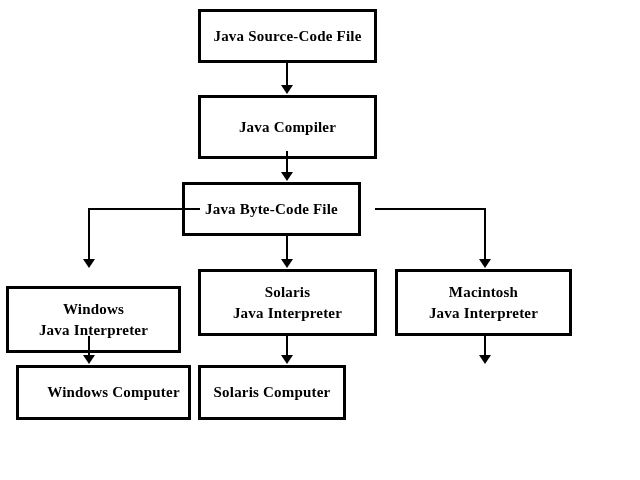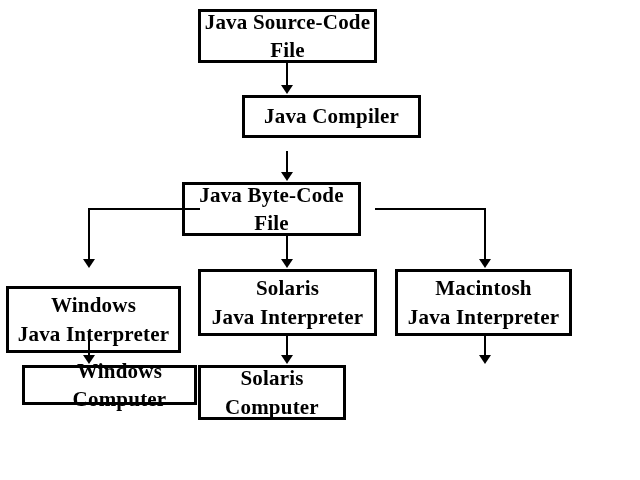--- a/index.html
+++ b/index.html
@@ -20,21 +20,21 @@
     box-sizing: border-box;
     border: 3px solid #000000;
     background: #ffffff;
     display: flex;
     flex-direction: column;
     align-items: center;
     justify-content: center;
     text-align: center;
     color: #000000;
     font-weight: bold;
-    font-size: 21px;
+    font-size: 15px;
     line-height: 1.35;
     letter-spacing: 0.2px;
   }
   .box .line2 {
     display: block;
   }
   .vline {
     position: absolute;
     background: #000000;
     width: 2px;
@@ -55,21 +55,21 @@
 </style>
 </head>
 <body>
 
 <div id="canvas">
 
   <div class="box" style="left:198px; top:9px; width:179px; height:54px;">
     <span>Java Source-Code File</span>
   </div>
 
-  <div class="box" style="left:198px; top:95px; width:179px; height:43px;margin-left:44px;">
+  <div class="box" style="left:198px; top:95px; width:179px; height:64px;">
     <span>Java Compiler</span>
   </div>
 
   <div class="box" style="left:182px; top:182px; width:179px; height:54px;">
     <span>Java Byte-Code File</span>
   </div>
 
   <div class="box" style="left:6px; top:286px; width:175px; height:67px;">
     <span>Windows</span>
     <span class="line2">Java Interpreter</span>
@@ -78,21 +78,21 @@
   <div class="box" style="left:198px; top:269px; width:179px; height:67px;text-align:center;">
     <span>Solaris</span>
     <span class="line2">Java Interpreter</span>
   </div>
 
   <div class="box" style="left:395px; top:269px; width:177px; height:67px;justify-content:center;">
     <span>Macintosh</span>
     <span class="line2">Java Interpreter</span>
   </div>
 
-  <div class="box" style="left:22px; top:365px; width:175px; height:40px;padding-left:20px;">
+  <div class="box" style="left:16px; top:365px; width:175px; height:55px;padding-left:20px;">
     <span>Windows Computer</span>
   </div>
 
   <div class="box" style="left:198px; top:365px; width:148px; height:55px;">
     <span>Solaris Computer</span>
   </div>
 
 
   <div class="vline" style="left:286px; top:63px; height:24px;"></div>
   <div class="arrowhead" style="left:281px; top:85px;"></div>

